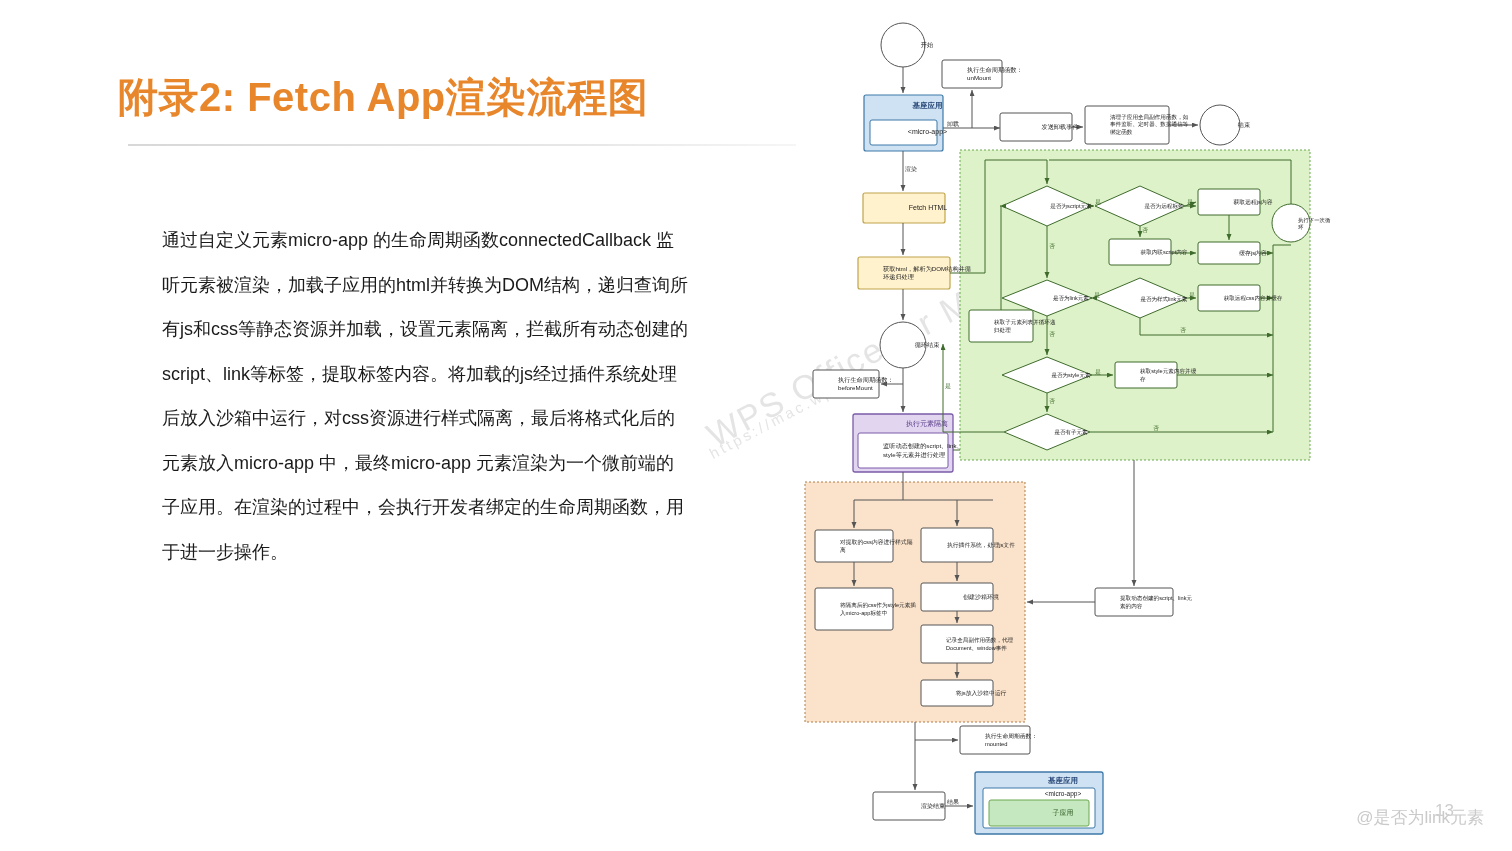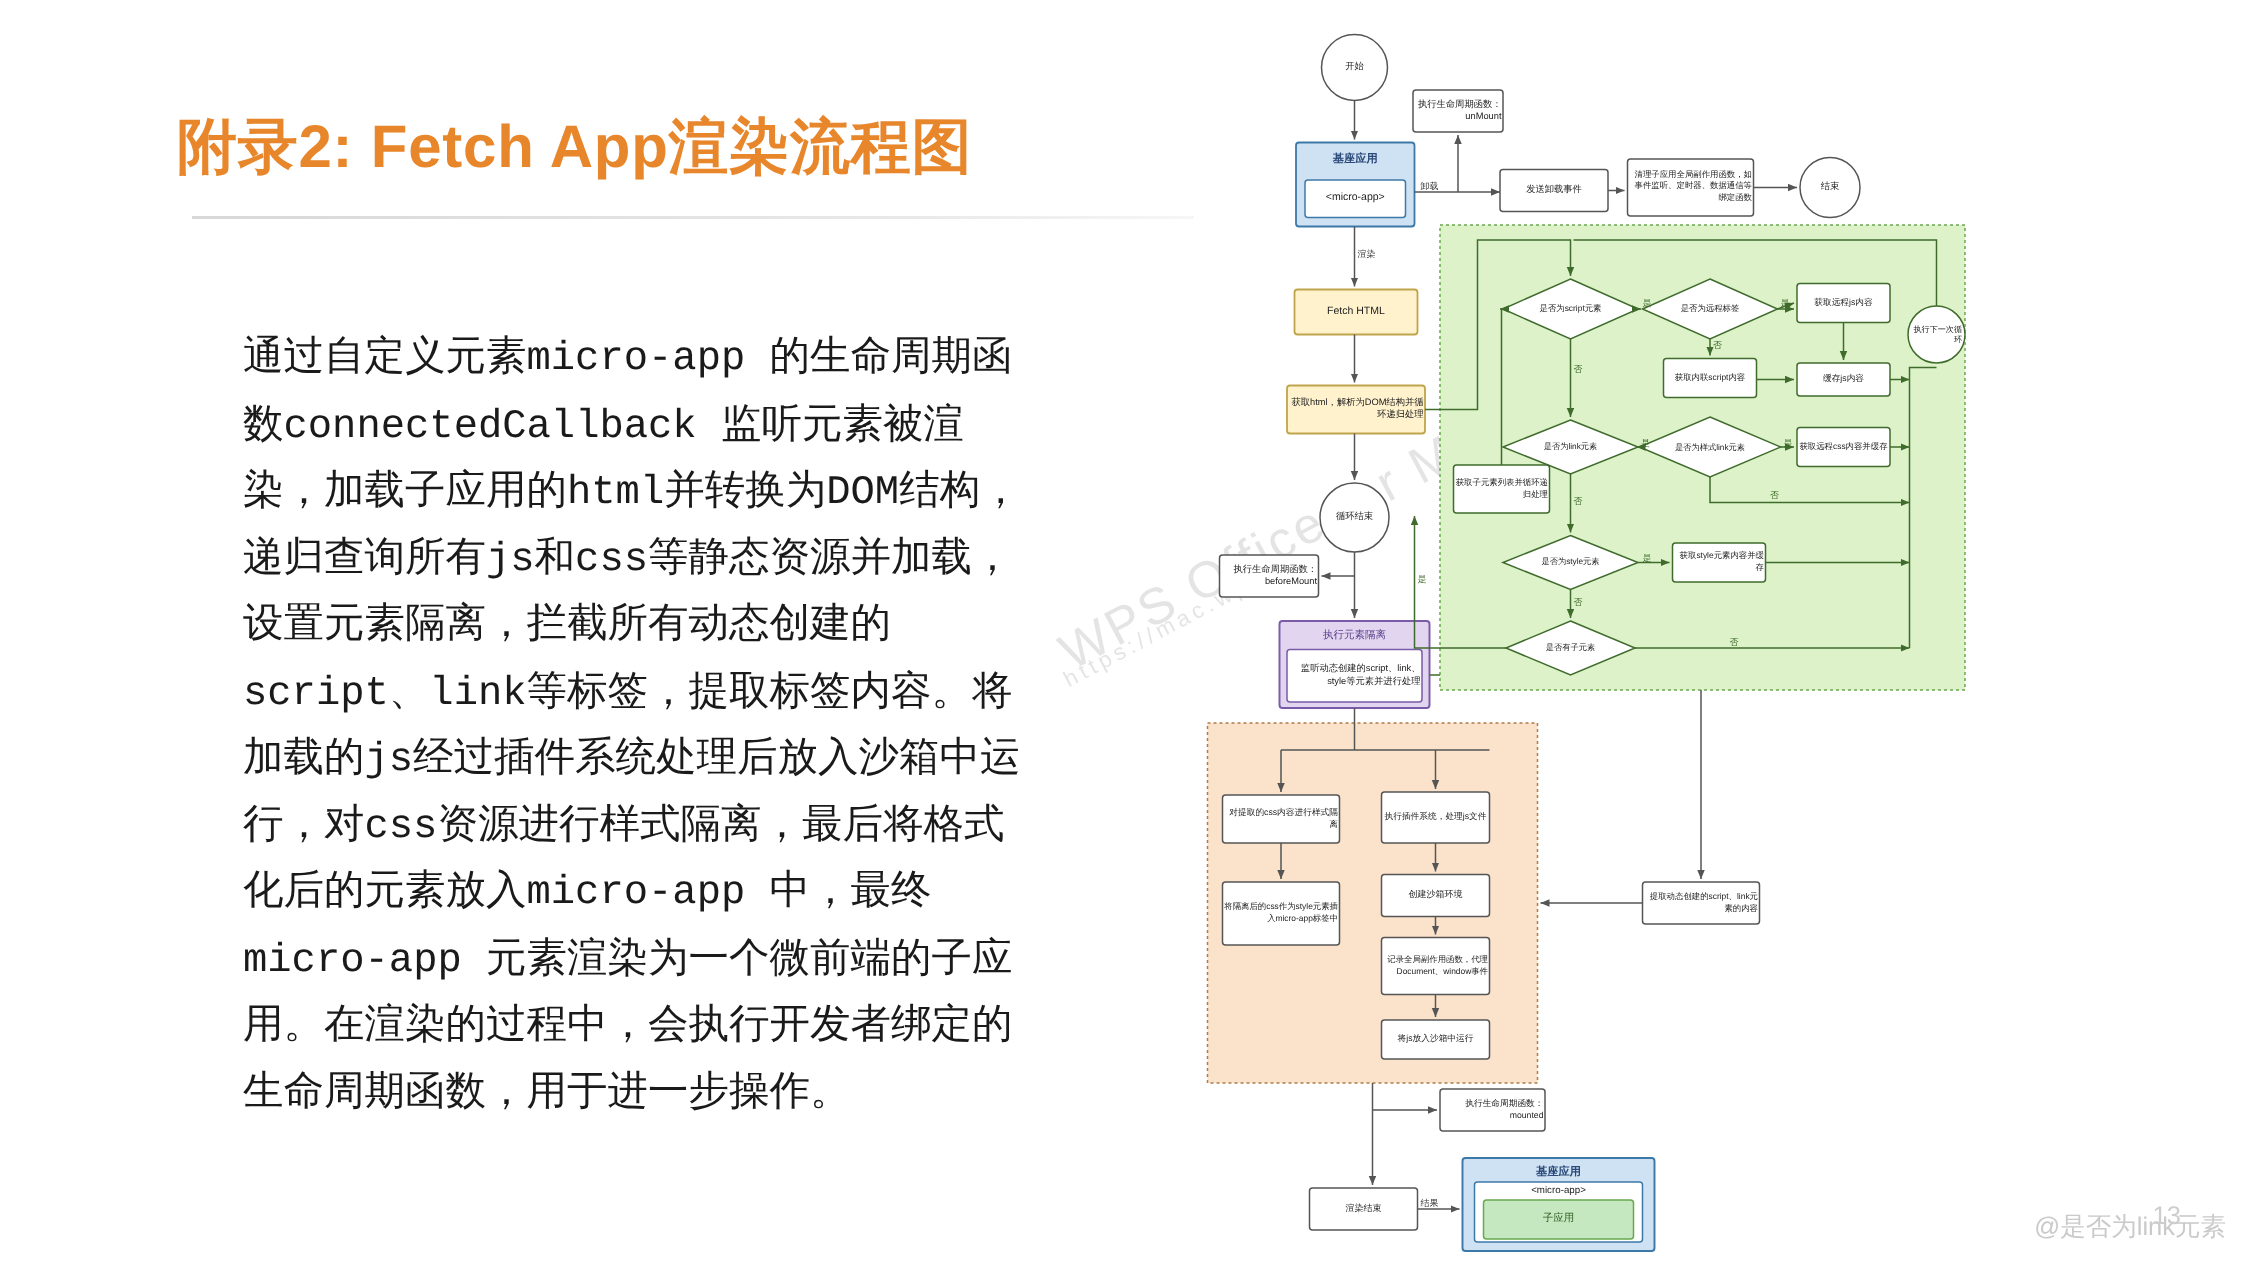--- a/index.html
+++ b/index.html
@@ -28,22 +28,22 @@
     left:128px; top:144px;
     width:668px; height:2px;
     background:linear-gradient(to right,#d8d8d8,#e8e8e8 70%,#f6f6f6);
   }
 
   
   #body-paragraph {
     position:absolute;
     left:162px; top:218px;
     width:530px;
-    font-family:Liberation Mono, monospace;
-    font-size:27px;
+    font-family:Liberation Sans, sans-serif;
+    font-size:18px;
     line-height:44.5px;
     color:#1a1a1a;
     text-align:left;
     letter-spacing:0px;
   }
 
   
   .wm {
     position:absolute;
     color:#cfcfcf;
@@ -89,27 +89,28 @@
     width:540px; height:840px;
   }
   #flowchart svg { position:absolute; left:0; top:0; }
 
   
   .nd-txt {
     position:absolute;
     display:flex;
     align-items:center;
     justify-content:center;
-    text-align:right;
+    text-align:left;
     font-size:6.2px;
     line-height:8.5px;
     color:#222;
     font-family:"Liberation Sans", sans-serif;
     pointer-events:none;
     padding:1px;
+    margin-left:24px;
   }
   .edge-lbl {
     position:absolute;
     font-size:6px;
     color:#333;
     background:rgba(255,255,255,0.0);
     font-family:"Liberation Sans", sans-serif;
     white-space:nowrap;
   }
 </style>

